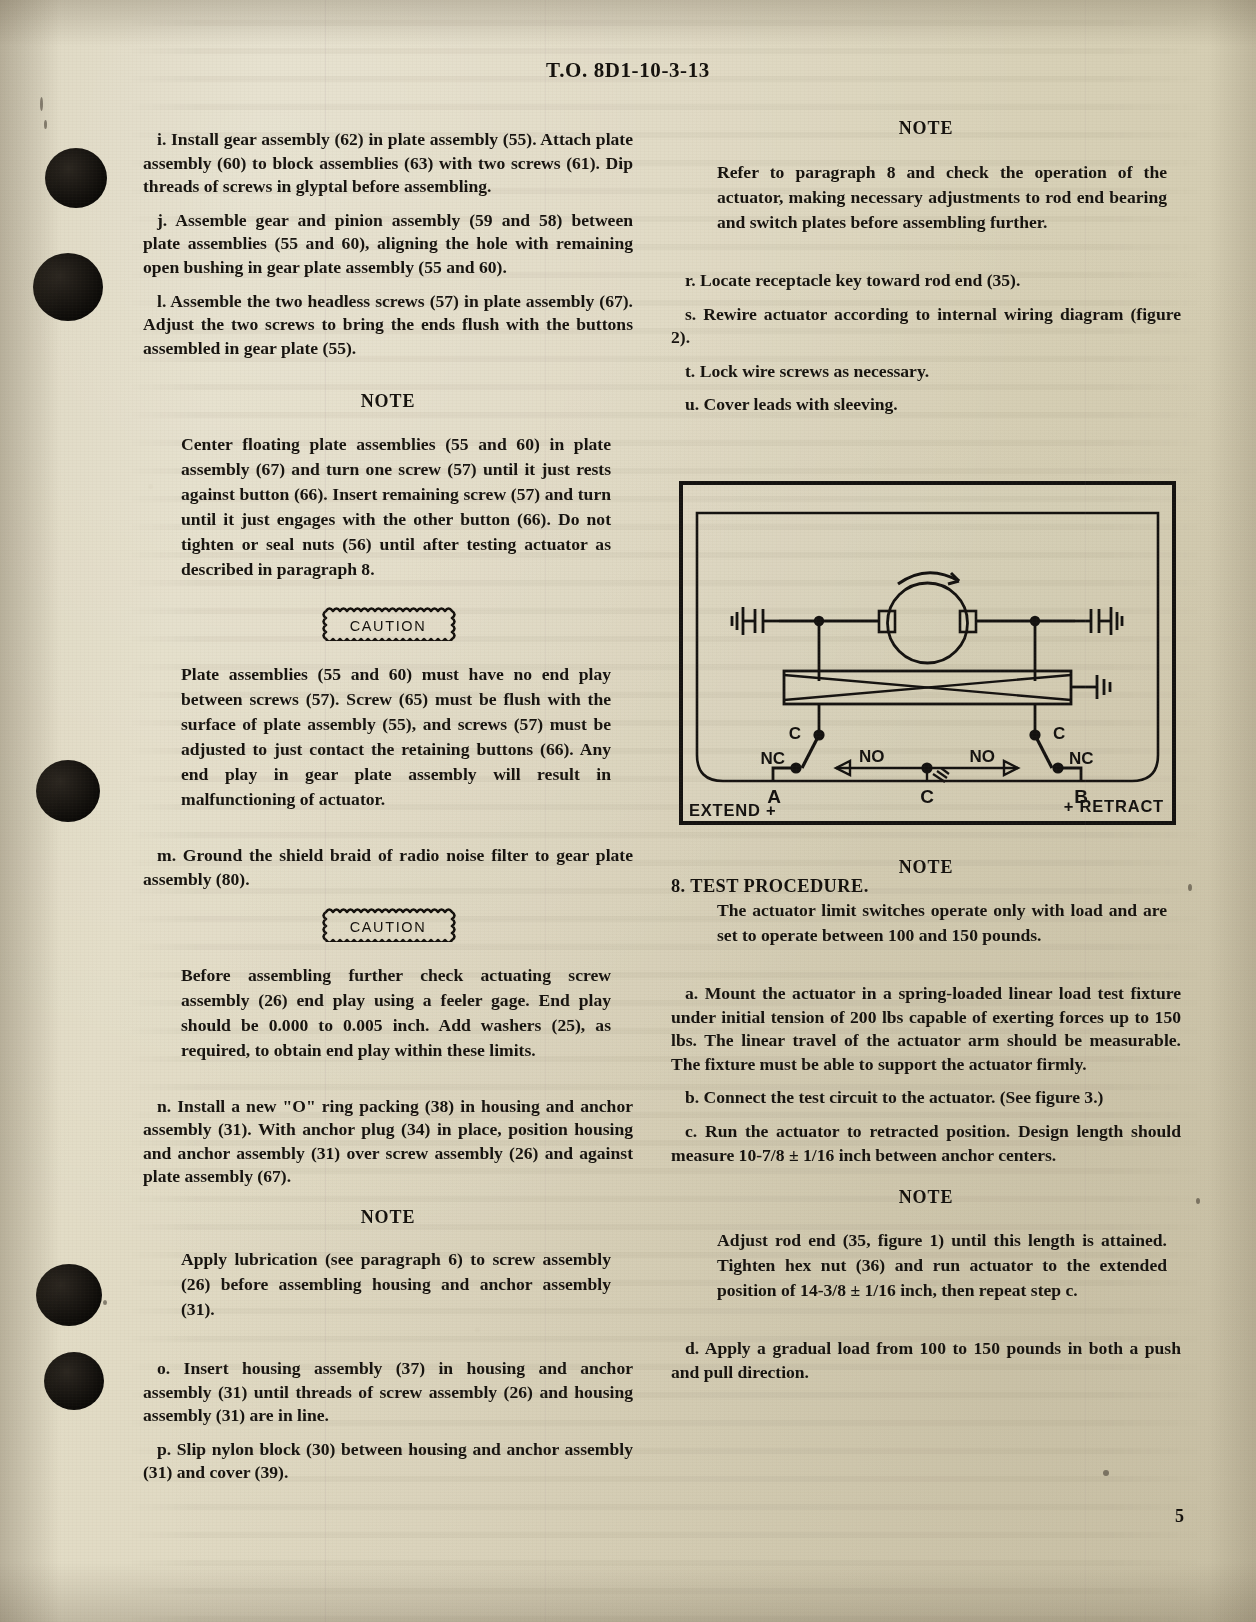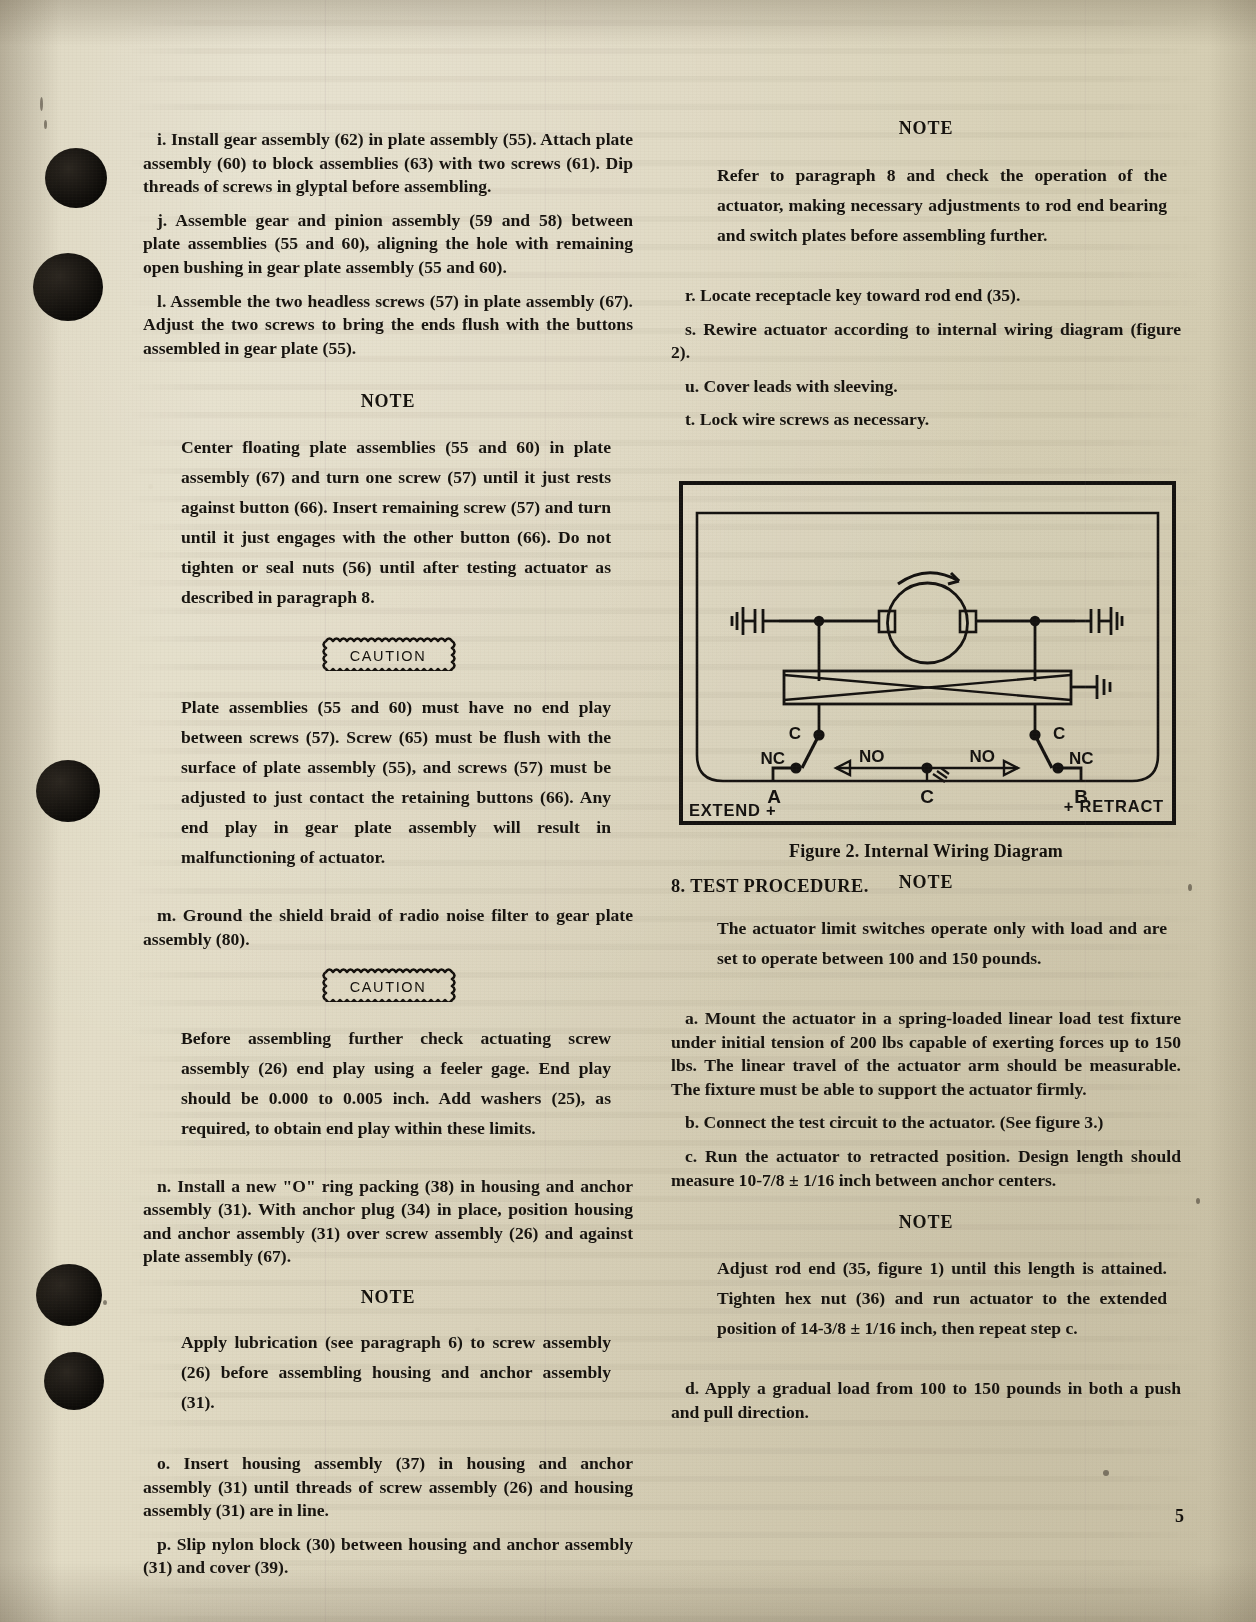--- a/index.html
+++ b/index.html
@@ -93,21 +93,21 @@
     margin:0;padding:0;
     text-align:center;
     font-family:"Liberation Serif",serif;
     font-weight:bold;font-size:18px;letter-spacing:.9px;
     color:#14110d;
   }
   .note-body{
     margin:0;
     padding:0 22px 0 38px;
     font-family:"Liberation Serif",serif;
-    font-size:17.6px;line-height:30px;font-weight:bold;
+    font-size:17.6px;line-height:25px;font-weight:bold;
     text-align:justify;color:#16130f;
   }
   .note-body.rt{padding:0 14px 0 46px;}
 
   
   .caution-wrap{position:relative;height:42px;margin:0;}
   .caution-box{
     position:absolute;left:50%;transform:translateX(-50%);
     top:0;width:138px;height:36px;
   }
@@ -143,20 +143,21 @@
     font-family:"Liberation Serif",serif;font-weight:bold;
     font-size:18px;color:#14110d;
   }
   .speck{position:absolute;background:#3a332a;border-radius:50%;opacity:.55;}
 </style>
 </head>
 <body>
 
 <div id="page">
 
+  <div id="header">T.O. 8D1-10-3-13</div>
 
   <div class="punch" style="left:45px;top:148px;width:62px;height:60px;"></div>
   <div class="punch" style="left:33px;top:253px;width:70px;height:68px;"></div>
   <div class="punch" style="left:36px;top:760px;width:64px;height:62px;"></div>
   <div class="punch" style="left:36px;top:1264px;width:66px;height:62px;"></div>
   <div class="punch" style="left:44px;top:1352px;width:60px;height:58px;"></div>
 
   <div class="col" id="colL">
 
     <p class="body">i. Install gear assembly (62) in plate assembly (55). Attach plate assembly (60) to block assemblies (63) with two screws (61). Dip threads of screws in glyptal before assembling.</p>
@@ -236,22 +237,22 @@
 
   <div class="col" id="colR">
 
     <p class="note-hd">NOTE</p>
     <div style="height:21px;"></div>
     <p class="note-body rt">Refer to paragraph 8 and check the operation of the actuator, making necessary adjustments to rod end bearing and switch plates before assembling further.</p>
 
     <div style="height:24px;"></div>
     <p class="body">r. Locate receptacle key toward rod end (35).</p>
     <p class="body">s. Rewire actuator according to internal wiring diagram (figure 2).</p>
+    <p class="body">t. Lock wire screws as necessary.</p>
     <p class="body">u. Cover leads with sleeving.</p>
-    <p class="body">t. Lock wire screws as necessary.</p>
 
     <div style="height:440px;"></div>
 
     <p class="note-hd">NOTE</p>
     <div style="height:20px;"></div>
     <p class="note-body rt">The actuator limit switches operate only with load and are set to operate between 100 and 150 pounds.</p>
 
     <div style="height:24px;"></div>
     <p class="body">a. Mount the actuator in a spring-loaded linear load test fixture under initial tension of 200 lbs capable of exerting forces up to 150 lbs. The linear travel of the actuator arm should be measurable. The fixture must be able to support the actuator firmly.</p>
     <p class="body">b. Connect the test circuit to the actuator. (See figure 3.)</p>
@@ -358,21 +359,20 @@
         <text x="91" y="318" font-size="19" text-anchor="middle">A</text>
         <text x="244" y="318" font-size="19" text-anchor="middle">C</text>
         <text x="398" y="318" font-size="19" text-anchor="middle">B</text>
       </g>
     </svg>
 
     <div style="position:absolute;left:6px;bottom:1px;font-family:'Liberation Sans',sans-serif;font-weight:bold;font-size:16.5px;letter-spacing:.8px;color:#141210;">EXTEND +</div>
     <div style="position:absolute;right:8px;bottom:5px;font-family:'Liberation Sans',sans-serif;font-weight:bold;font-size:16.5px;letter-spacing:.8px;color:#141210;">+ RETRACT</div>
   </div>
 
-  <div id="figcap">Figure 2. Internal Wiring Diagram</div>
   <div id="sect8">8. TEST PROCEDURE.</div>
 
   <div id="pageno">5</div>
 
   <div class="speck" style="left:1188px;top:884px;width:4px;height:7px;"></div>
   <div class="speck" style="left:1196px;top:1198px;width:4px;height:6px;"></div>
   <div class="speck" style="left:103px;top:1300px;width:4px;height:5px;"></div>
   <div class="speck" style="left:40px;top:97px;width:3px;height:14px;"></div>
   <div class="speck" style="left:44px;top:120px;width:3px;height:9px;"></div>
   <div class="speck" style="left:1103px;top:1470px;width:6px;height:6px;"></div>

